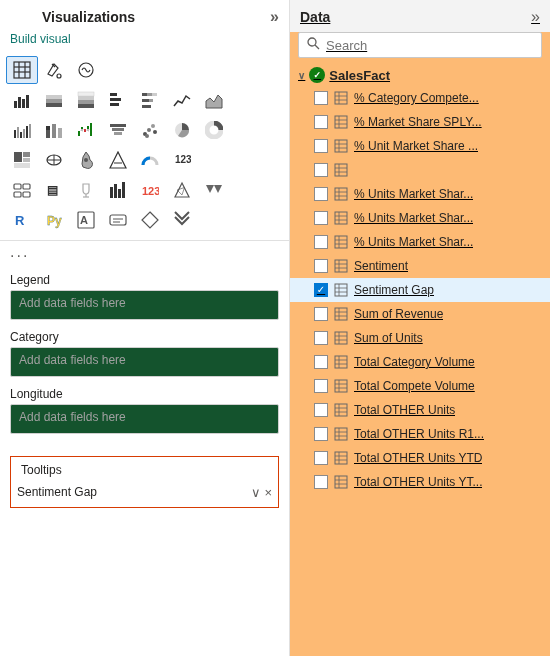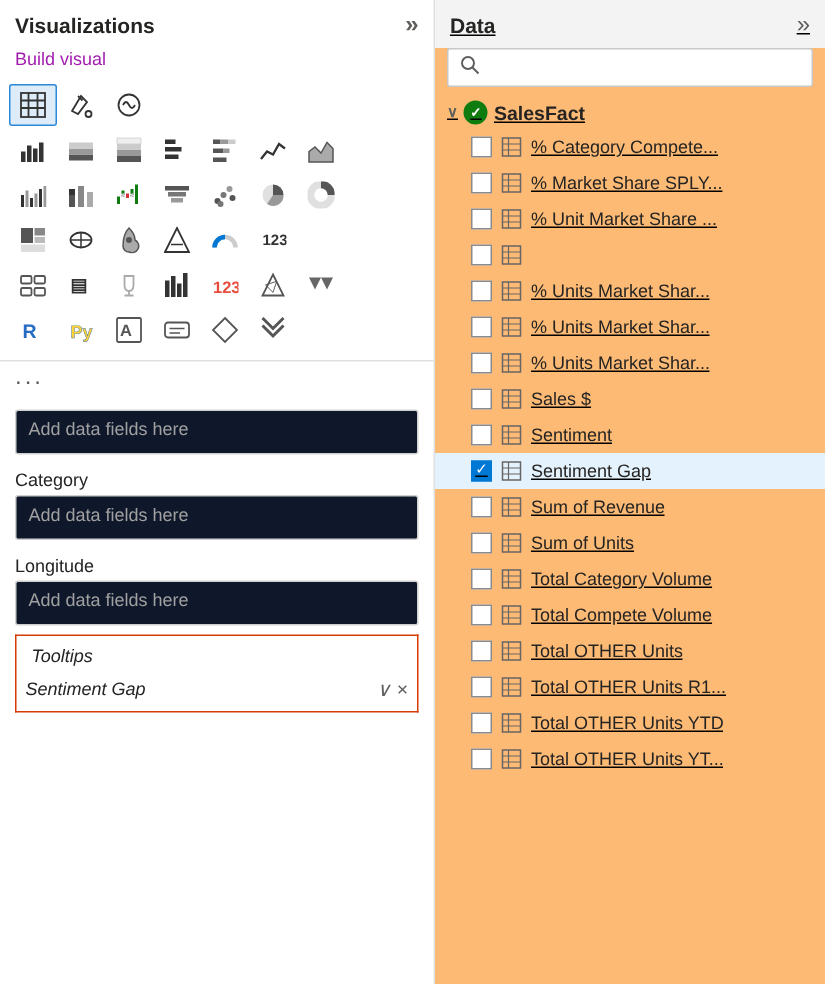--- a/index.html
+++ b/index.html
@@ -24,32 +24,33 @@
     }
 
     .panel-header {
       display: flex;
       justify-content: space-between;
       align-items: center;
       padding: 8px 10px 4px 10px;
       font-weight: 600;
       font-size: 14px;
       color: #252423;
+      margin-left: 32px;
     }
 
     .panel-header-chevron {
       color: #605e5c;
       font-size: 16px;
       cursor: pointer;
     }
 
     .build-visual-label {
       padding: 2px 10px 6px 10px;
       font-size: 12px;
-      color: #a21caf;
+      color: #0f766e;
     }
 
     .viz-icons-section {
       padding: 4px 6px;
       border-bottom: 1px solid #e0e0e0;
     }
 
     .viz-row {
       display: flex;
       flex-wrap: wrap;
@@ -98,21 +99,21 @@
       margin-bottom: 3px;
     }
 
     .field-well-box {
       border: 1px solid #d0d0d0;
       border-radius: 2px;
       min-height: 30px;
       padding: 5px 8px;
       font-size: 12px;
       color: #a0a0a0;
-      background: #0f172a;
+      background: #14532d;
       margin-bottom: 4px;
     }
 
     .field-well-value-text {
       font-size: 12px;
       color: #252423;
     }
 
     .field-well-actions {
       display: flex;
@@ -558,38 +559,39 @@
             <polyline points="2,6 9,13 16,6" fill="none" stroke="#555" stroke-width="2" transform="translate(0,-5)"></polyline>
           </svg>
       </div>
     </div>
   </div>
 
   <div class="dots-row">...</div>
 
   <div class="field-wells">
     <div class="field-well">
+      <div class="field-well-label">Legend</div>
       <div class="field-well-box">
         <span>Add data fields here</span>
       </div>
     </div>
     <div class="field-well">
       <div class="field-well-label">Category</div>
       <div class="field-well-box">
         <span>Add data fields here</span>
       </div>
     </div>
     <div class="field-well">
       <div class="field-well-label">Longitude</div>
       <div class="field-well-box">
         <span>Add data fields here</span>
       </div>
     </div>
 
-    <div style="margin: 6px 0 0 0; font-style: italic;">
+    <div style="margin: 22px 0 0 0;">
       <div class="tooltip-section-label">Tooltips</div>
       <div class="tooltip-box-wrapper">
         <div class="tooltip-box-inner">
           <span class="field-well-value-text">Sentiment Gap</span>
           <div class="field-well-actions">
             <span class="field-well-action-btn">∨</span>
             <span class="field-well-action-btn">×</span>
           </div>
         </div>
       </div>
@@ -603,20 +605,21 @@
     <span class="panel-header-chevron">»</span>
   </div>
 
   <div class="search-box">
     <span class="search-icon">
       <svg width="13" height="13" viewBox="0 0 13 13">
           <circle cx="5" cy="5" r="4" fill="none" stroke="#605e5c" stroke-width="1.3"></circle>
           <line x1="8" y1="8" x2="12" y2="12" stroke="#605e5c" stroke-width="1.3"></line>
         </svg>
     </span>
+    <input type="text" placeholder="Search" style="">
   </div>
 
   <div class="data-tree">
     <div class="tree-group-header">
       <span class="tree-expand-icon">∨</span>
       <div class="tree-group-icon">✓</div>
       <span>SalesFact</span>
     </div>
 
     <div id="tree-items-container">
@@ -706,32 +709,20 @@
         <div class="tree-item">
           <div class="tree-item-checkbox"></div>
           <div class="tree-item-field-icon">
             <svg width="14" height="14" viewBox="0 0 14 14">
               <rect x="1" y="1" width="12" height="12" fill="none" stroke="#666" stroke-width="1"></rect>
               <line x1="1" y1="5" x2="13" y2="5" stroke="#666" stroke-width="0.8"></line>
               <line x1="1" y1="9" x2="13" y2="9" stroke="#666" stroke-width="0.8"></line>
               <line x1="5" y1="1" x2="5" y2="13" stroke="#666" stroke-width="0.8"></line>
             </svg>
           </div>
-          <span class="tree-item-label">Sales $</span>
-        </div>
-        <div class="tree-item">
-          <div class="tree-item-checkbox"></div>
-          <div class="tree-item-field-icon">
-            <svg width="14" height="14" viewBox="0 0 14 14">
-              <rect x="1" y="1" width="12" height="12" fill="none" stroke="#666" stroke-width="1"></rect>
-              <line x1="1" y1="5" x2="13" y2="5" stroke="#666" stroke-width="0.8"></line>
-              <line x1="1" y1="9" x2="13" y2="9" stroke="#666" stroke-width="0.8"></line>
-              <line x1="5" y1="1" x2="5" y2="13" stroke="#666" stroke-width="0.8"></line>
-            </svg>
-          </div>
           <span class="tree-item-label">Sentiment</span>
         </div>
         <div class="tree-item highlighted">
           <div class="tree-item-checkbox checked"></div>
           <div class="tree-item-field-icon">
             <svg width="14" height="14" viewBox="0 0 14 14">
               <rect x="1" y="1" width="12" height="12" fill="none" stroke="#666" stroke-width="1"></rect>
               <line x1="1" y1="5" x2="13" y2="5" stroke="#666" stroke-width="0.8"></line>
               <line x1="1" y1="9" x2="13" y2="9" stroke="#666" stroke-width="0.8"></line>
               <line x1="5" y1="1" x2="5" y2="13" stroke="#666" stroke-width="0.8"></line>

